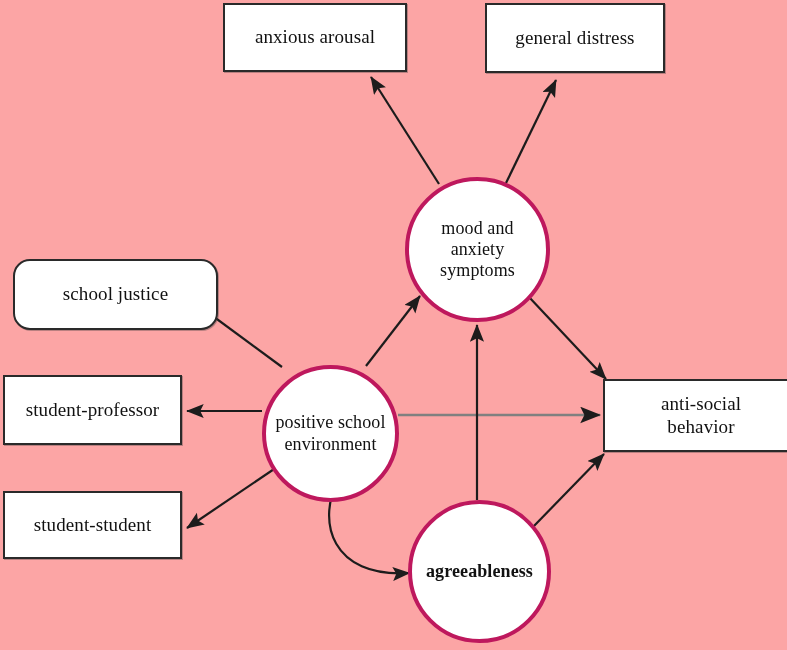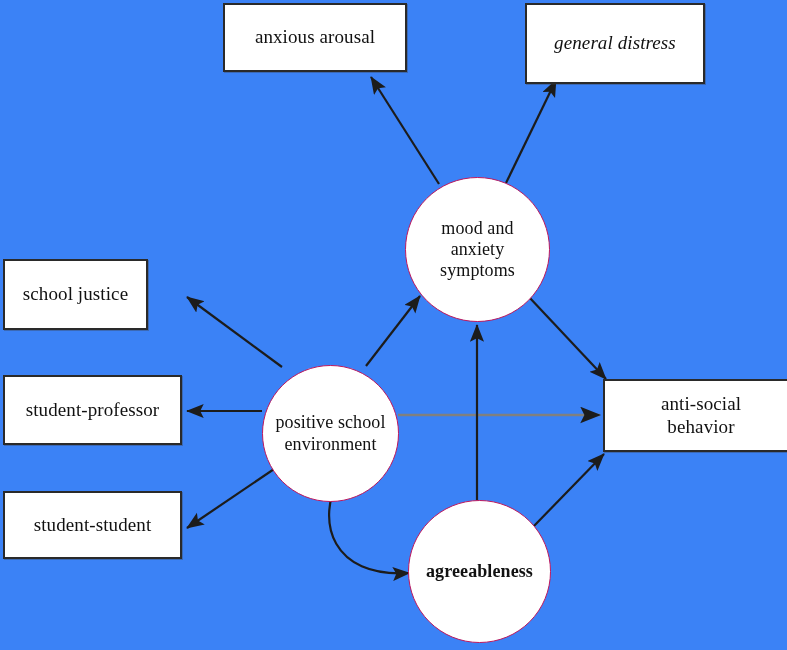--- a/index.html
+++ b/index.html
@@ -10,21 +10,21 @@
   }
   body {
     font-family: "Liberation Serif", "DejaVu Serif", serif;
     color: #111111;
   }
   #diagram-root {
     position: relative;
     width: 787px;
     height: 650px;
     overflow: hidden;
-    background: #3b82f6;
+    background: #fca5a5;
   }
   #edge-layer {
     position: absolute;
     left: 0;
     top: 0;
     width: 787px;
     height: 650px;
   }
   .node {
     position: absolute;
@@ -36,36 +36,36 @@
     background: #ffffff;
     color: #111111;
     z-index: 3;
   }
   .node-box {
     border: 2px solid #2a2a2a;
     border-radius: 0;
     box-shadow: 1px 1px 0 rgba(60,60,60,0.35);
   }
   .node-circle {
-    border: 1px solid #be185d;
+    border: 4px solid #be185d;
     border-radius: 50%;
   }
   .node-label {
     display: block;
     line-height: 1.18;
     font-size: 19px;
     letter-spacing: 0.1px;
     padding: 0 6px;
     white-space: pre-line;
   }
   .node-circle .node-label { font-size: 18px; }
   
   #node-anxious-arousal   { left: 223px; top: 3px;   width: 184px; height: 69px; }
-  #node-general-distress  { left: 525px; top: 3px;   width: 180px; height: 81px; font-style: italic; }
-  #node-school-justice    { left: 3px;   top: 259px; width: 145px; height: 71px; }
+  #node-general-distress  { left: 485px; top: 3px;   width: 180px; height: 70px; }
+  #node-school-justice    { left: 13px;   top: 259px; width: 205px; height: 71px; border-radius: 17px; }
   #node-student-professor { left: 3px;   top: 375px; width: 179px; height: 70px; align-items: center; }
   #node-student-student   { left: 3px;   top: 491px; width: 179px; height: 68px; }
   #node-antisocial        { left: 603px; top: 379px; width: 196px; height: 73px; }
   #node-mood-anxiety      { left: 405px; top: 177px; width: 145px; height: 145px; }
   #node-positive-school   { left: 262px; top: 365px; width: 137px; height: 137px; }
   #node-agreeableness     { left: 408px; top: 500px; width: 143px; height: 143px; font-weight: bold; }
 </style>
 </head>
 <body>
 

